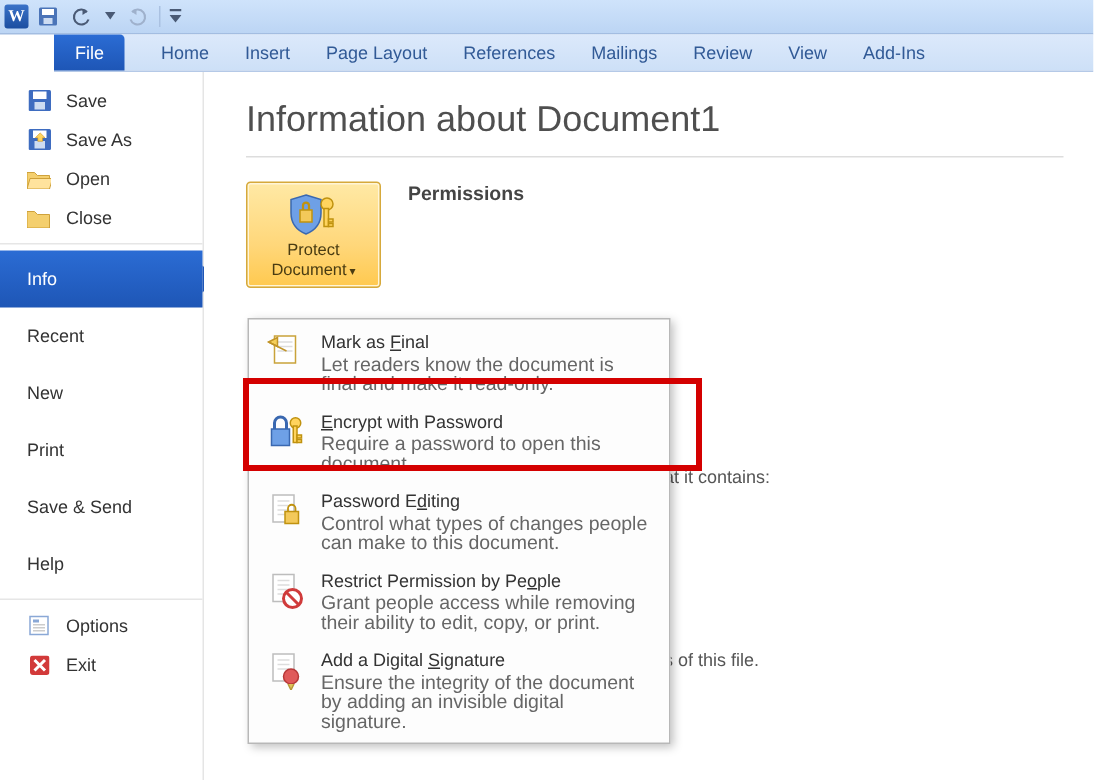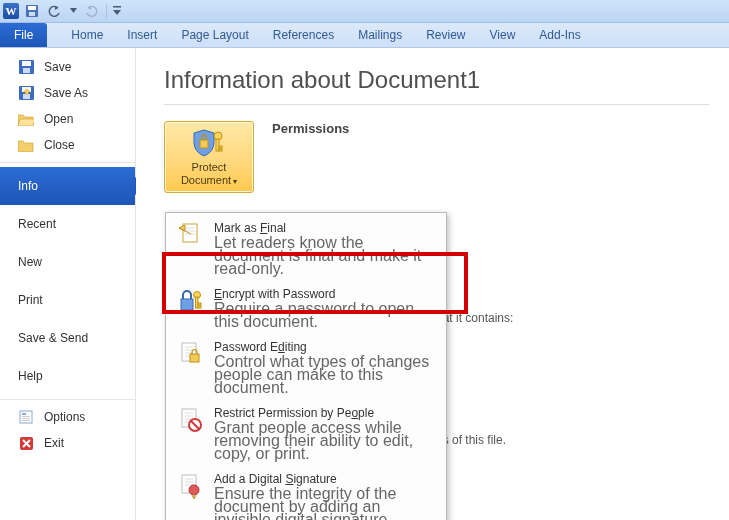--- a/index.html
+++ b/index.html
@@ -43,20 +43,21 @@
     width: 1px; height: 14px; background: #aac1e1; margin: 0 2px;
   }
 
   
   .ribbon-tabs {
     height: 24px;
     background: linear-gradient(to bottom, #dce9fb 0%, #cde0f7 100%);
     border-bottom: 1px solid #b5c9e7;
     display: flex;
     align-items: flex-end;
+    margin-left: 36px;
   }
   .file-tab {
     background: linear-gradient(to bottom, #2b6cd4 0%, #1e56b6 100%);
     color: #fff;
     padding: 4px 14px 4px 14px;
     font-size: 12px;
     height: 16px;
     display: flex; align-items: center;
     border-top-right-radius: 3px;
   }
@@ -182,21 +183,21 @@
   .dd-item {
     display: flex;
     align-items: flex-start;
     gap: 10px;
     padding: 6px 10px 6px 10px;
   }
   .dd-item .ico { width: 28px; height: 28px; flex: 0 0 28px; display:flex; align-items:center; justify-content:center; }
   .dd-item .txt { flex: 1; }
   .dd-item .txt .t1 { font-weight: normal; color: #333; }
   .dd-item .txt .t1 u { text-decoration: underline; }
-  .dd-item .txt .t2 { color: #666; font-size: 16px; line-height: 13px; margin-top: 1px; }
+  .dd-item .txt .t2 { color: #666; font-size: 13px; line-height: 13px; margin-top: 1px; }
 
   .highlight-box {
     position: absolute;
     border: 4px solid #d40000;
     pointer-events: none;
     z-index: 10;
   }
 
   
   svg { display: block; }

